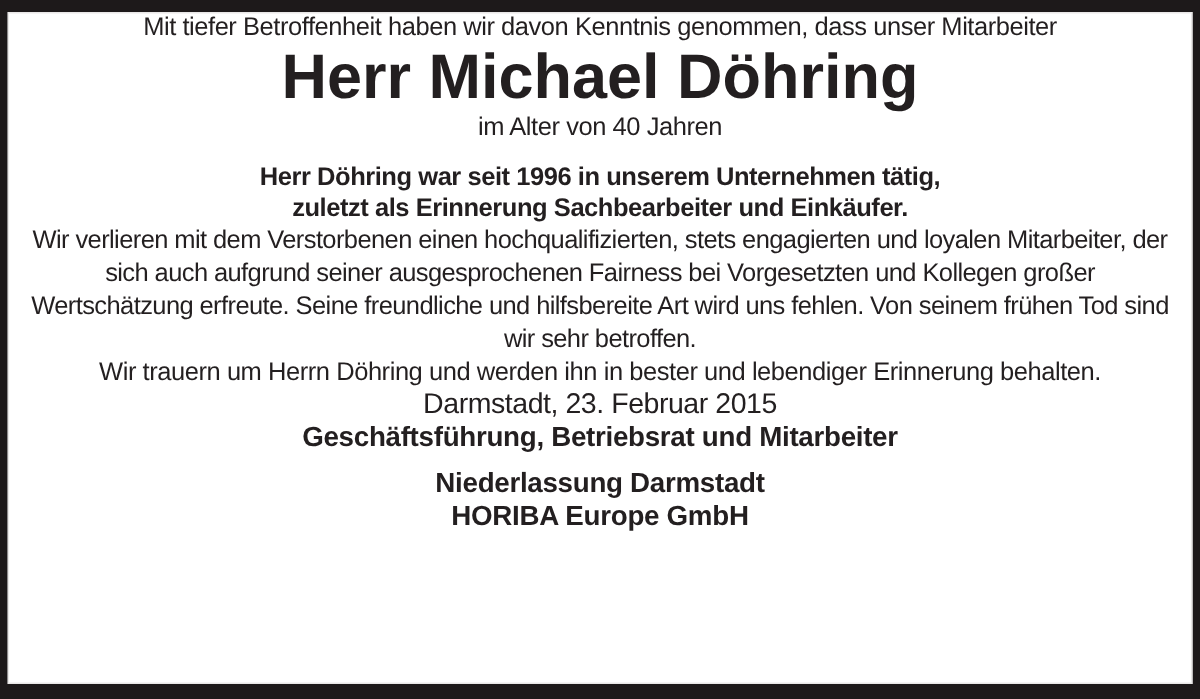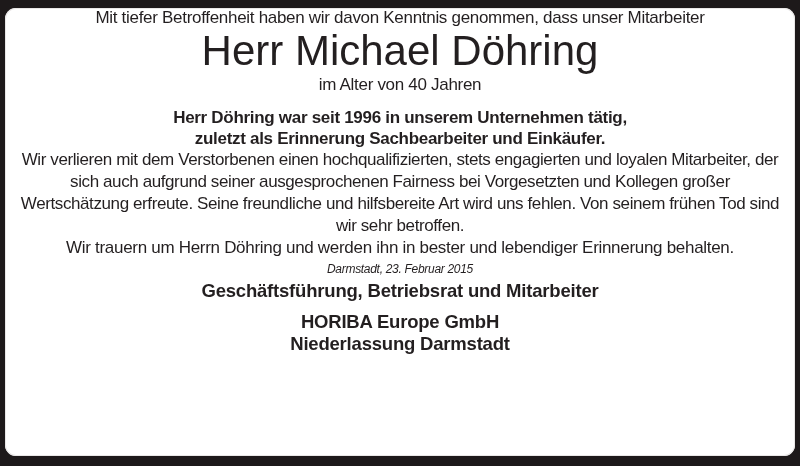--- a/index.html
+++ b/index.html
@@ -15,33 +15,32 @@
     background: #1d191a;
   }
   .paper {
     position: absolute;
     left: 5px; right: 5px; top: 8px; bottom: 10px;
     background: #ffffff;
     color: #231f20;
     text-align: center;
     letter-spacing: -0.3px;
     box-shadow: inset 0 0 0 1px #e9e7e7;
-    border-radius: 11px;
   }
   .paper p, .paper h1 { margin: 0; }
   .intro      { margin-top: 24px; font-size: 17px; line-height: 20px; }
   .name       { margin-top: 5px; font-size: 42px; line-height: 46px;
-                font-weight: 400; letter-spacing: 0; }
+                font-weight: 700; letter-spacing: 0; }
   .subline    { font-size: 17px; line-height: 21px; }
   .first-sub  { margin-top: 3px; }
   .tenure     { margin-top: 12px; font-weight: bold; }
   .tribute    { margin-top: 7px; font-size: 17px; line-height: 22px;
                 padding: 0 14px; letter-spacing: -0.4px; }
   .remembrance{ margin-top: 7px; font-size: 17px; line-height: 22px; text-align: center; }
-  .dateline   { margin-top: 13px; font-size: 12px; line-height: 21px; font-style: italic; }
+  .dateline   { margin-top: 13px; font-size: 19px; line-height: 21px; }
   .sig        { margin-top: 9px; font-size: 18.5px; line-height: 22px;
                 font-weight: 700; letter-spacing: -0.2px; }
   .company-block { margin-top: 9px; }
   .company-block p { font-size: 18.5px; line-height: 22px; font-weight: 700;
                 letter-spacing: -0.2px; }
 </style>
 </head>
 <body>
 
 <div class="frame">
@@ -61,18 +60,18 @@
 
     <p class="tribute">Wir verlieren mit dem Verstorbenen einen hochqualifizierten, stets engagierten und loyalen Mitarbeiter, der sich auch aufgrund seiner ausgesprochenen Fairness bei Vorgesetzten und Kollegen großer Wertschätzung erfreute. Seine freundliche und hilfsbereite Art wird uns fehlen. Von seinem frühen Tod sind wir sehr betroffen.</p>
 
     <p class="remembrance">Wir trauern um Herrn Döhring und werden ihn in bester und lebendiger Erinnerung behalten.</p>
 
     <p class="dateline">Darmstadt, 23. Februar 2015</p>
 
     <p class="sig">Geschäftsführung, Betriebsrat und Mitarbeiter</p>
 
     <div class="company-block">
+      <p>Niederlassung Darmstadt</p>
       <p>HORIBA Europe GmbH</p>
-      <p>Niederlassung Darmstadt</p>
     </div>
 
   </div>
 </div>
 
 </body></html>

